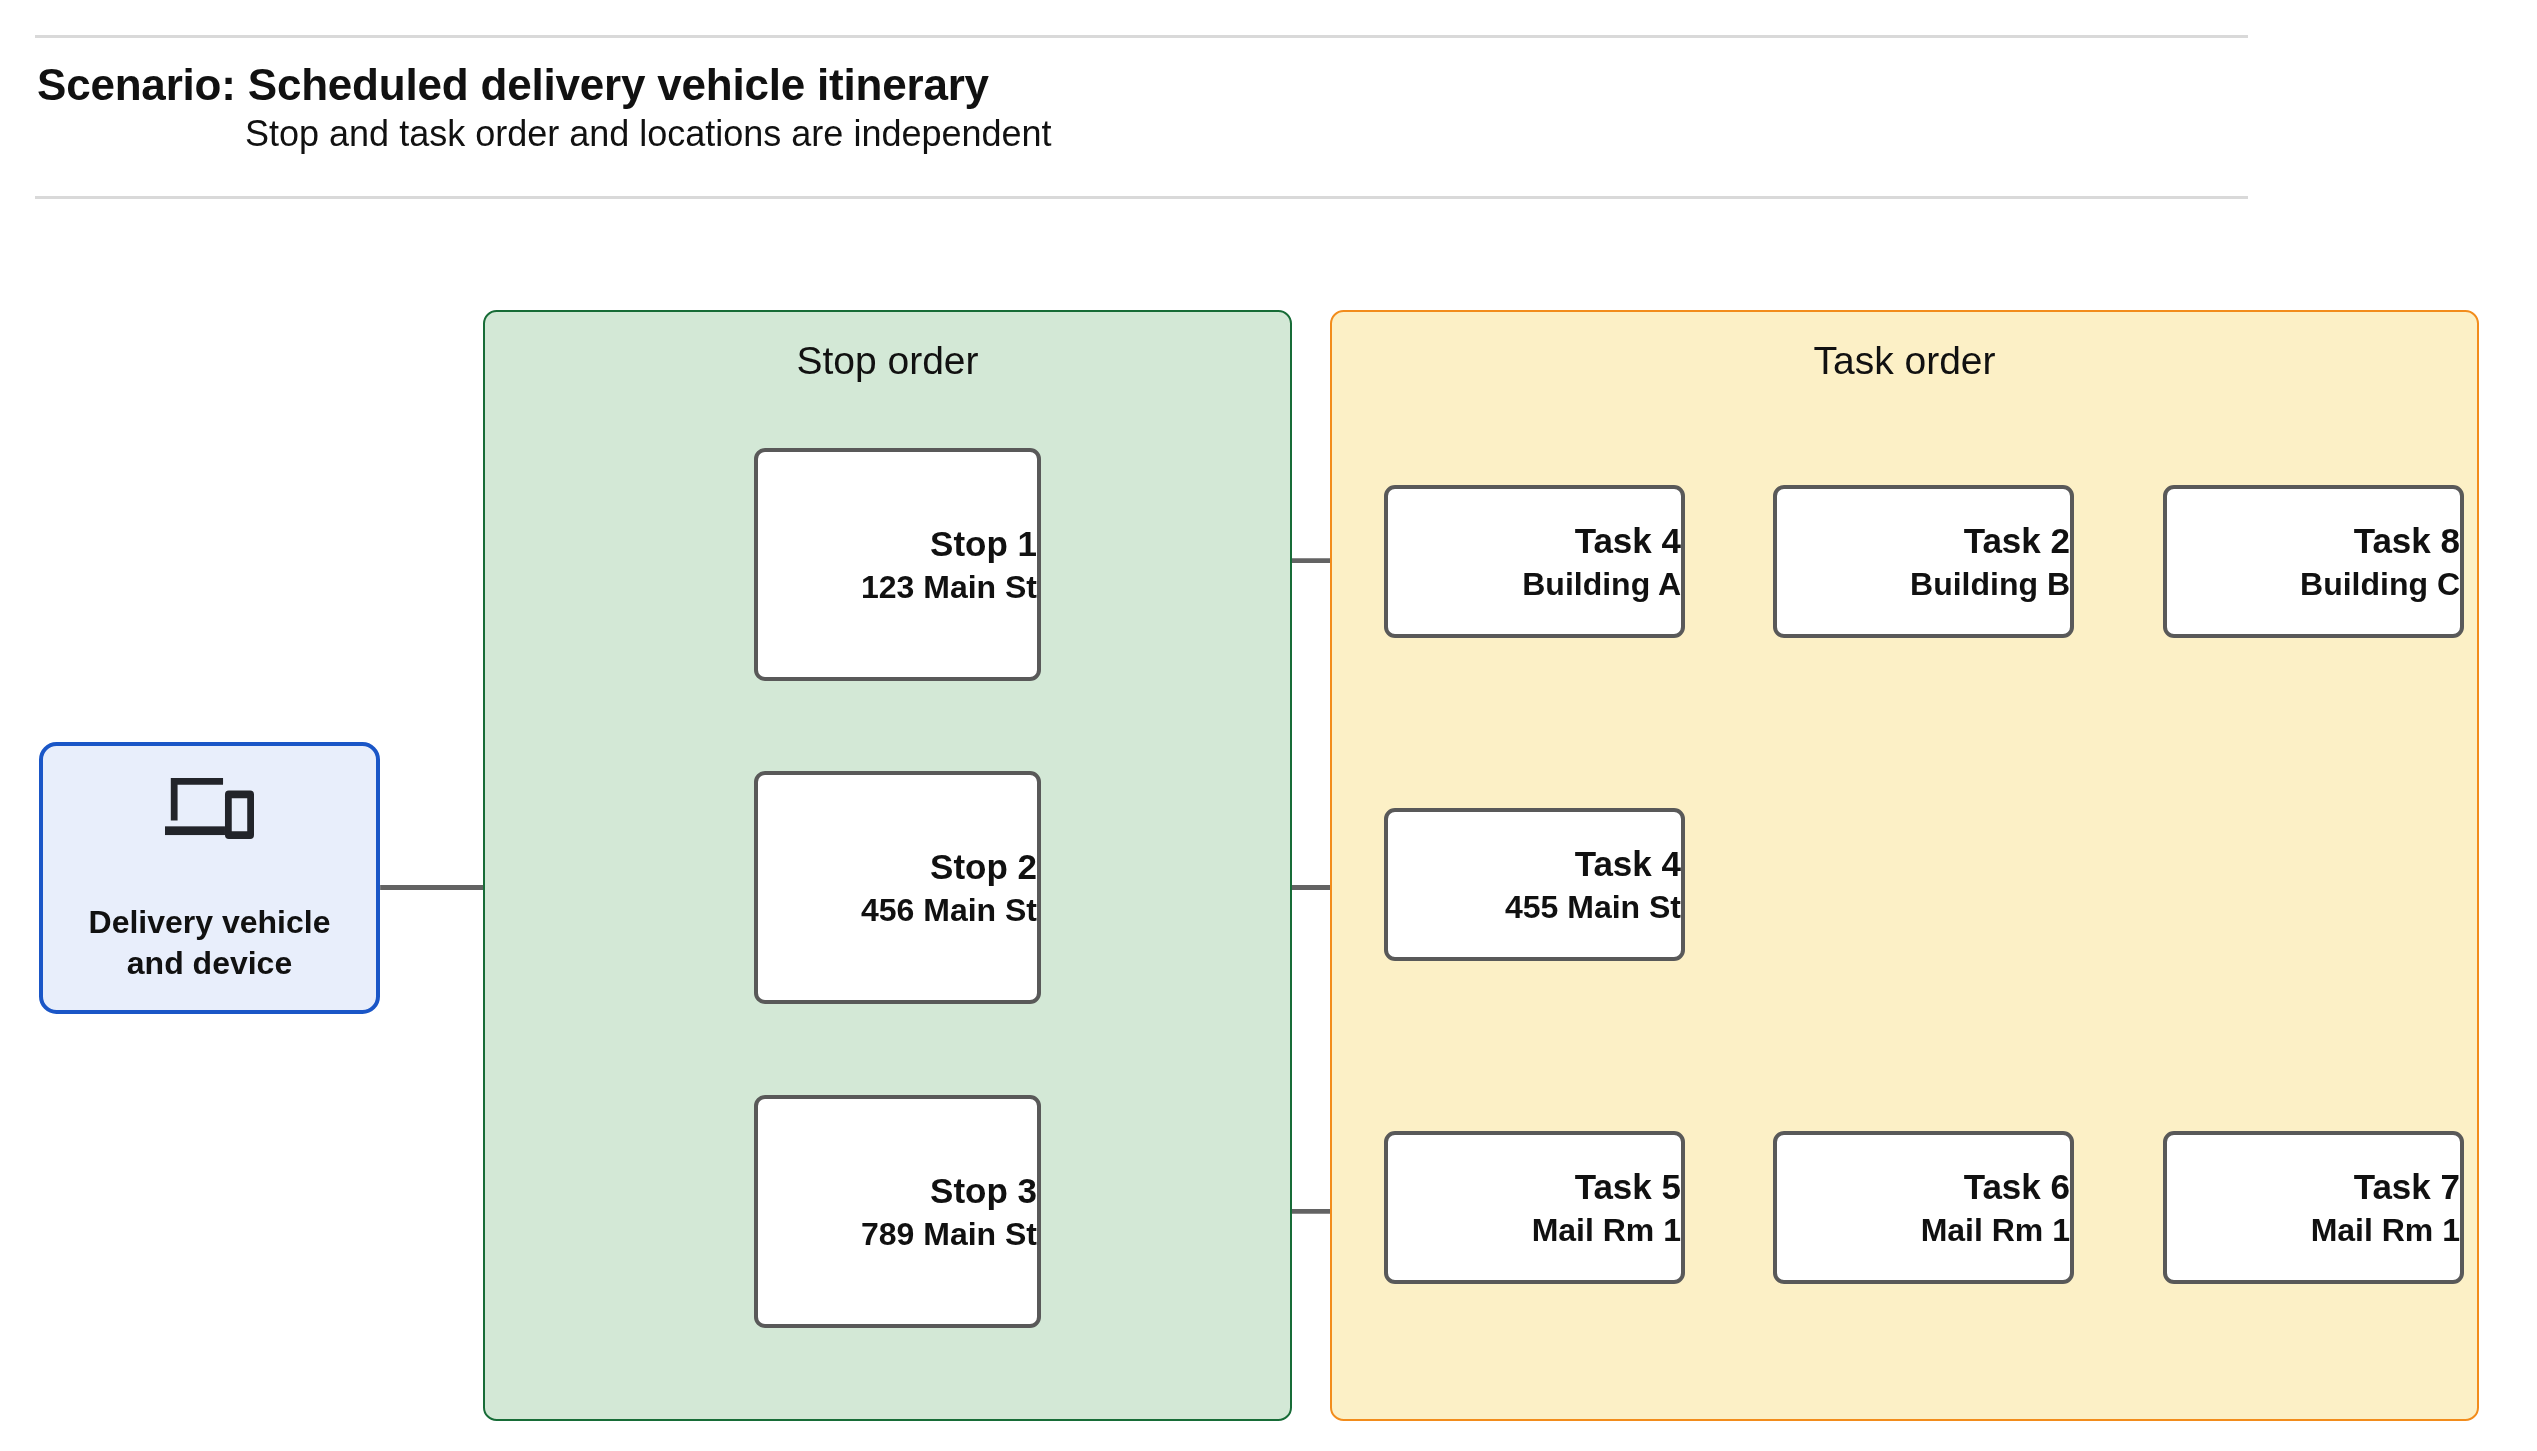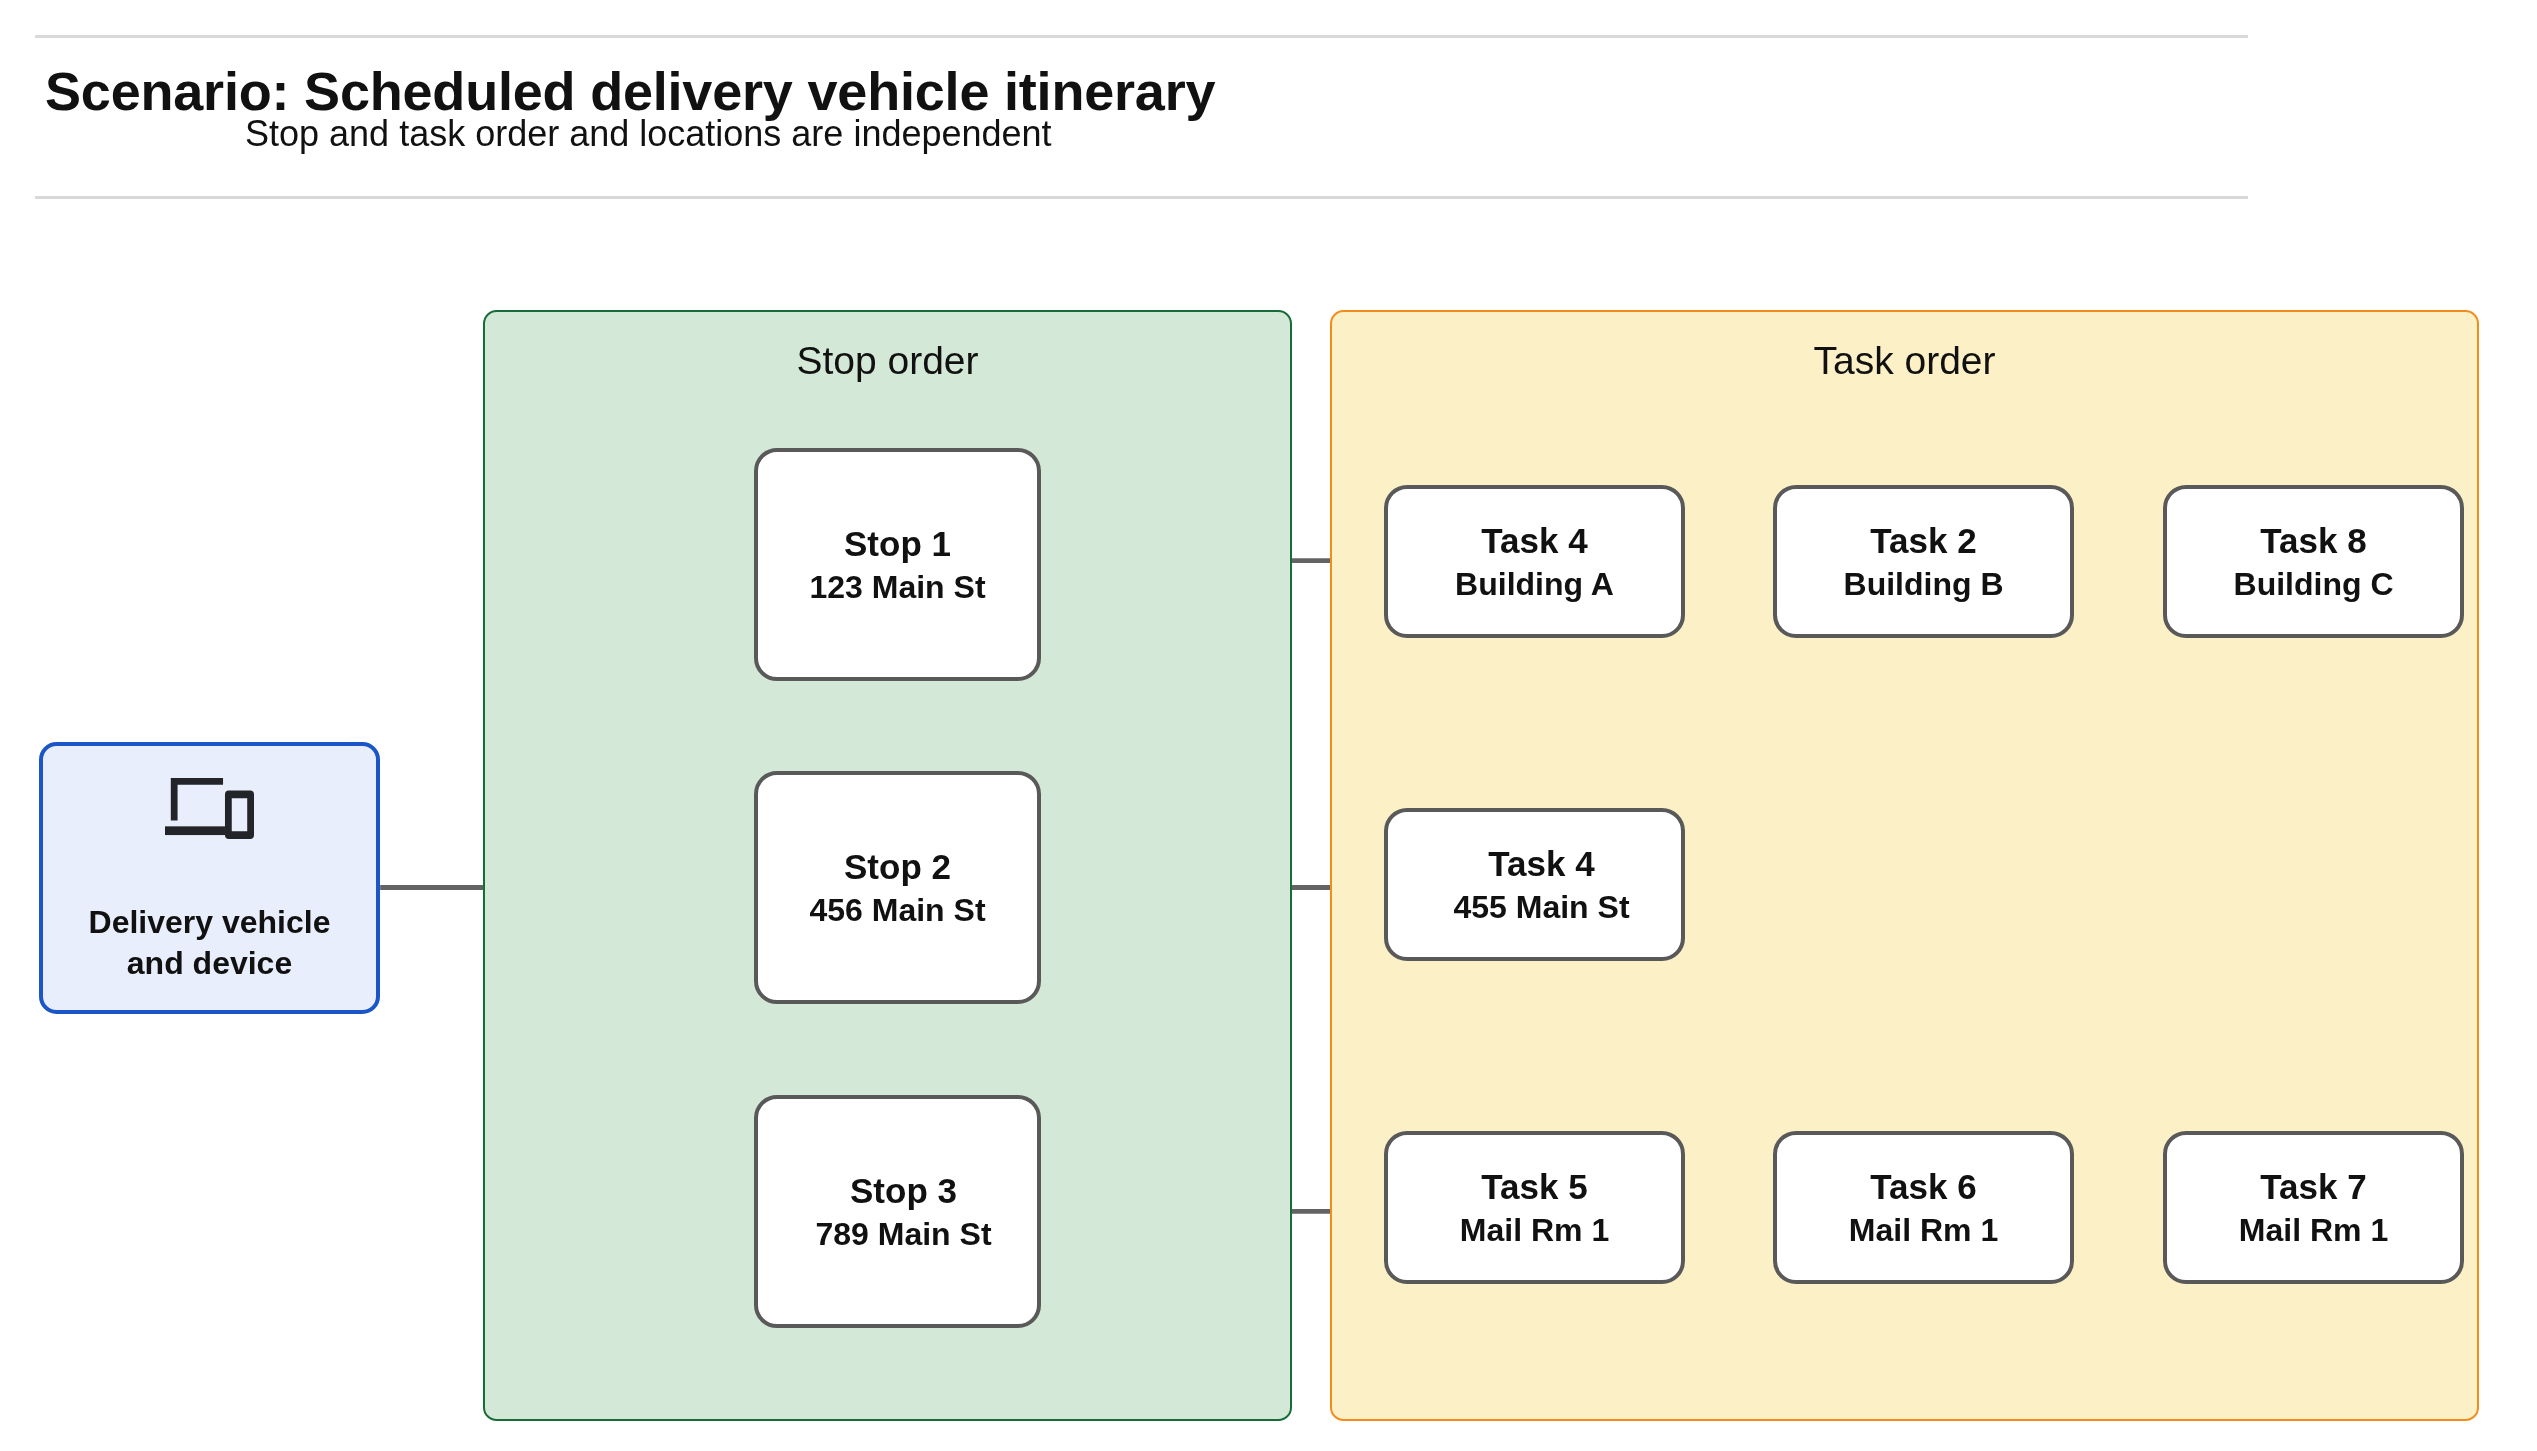--- a/index.html
+++ b/index.html
@@ -25,23 +25,23 @@
     left: 35px;
     width: 2213px;
     height: 2.9px;
     background: #d9d9d9;
   }
   #rule-top  { top: 35px; }
   #rule-bot  { top: 196px; }
 
   #page-title {
     position: absolute;
-    left: 45px;
+    left: 37px;
     top: 60px;
-    font-size: 54px;
+    font-size: 44px;
     font-weight: 700;
     color: #111111;
     letter-spacing: -0.2px;
     white-space: nowrap;
   }
   #page-subtitle {
     position: absolute;
     left: 245px;
     top: 113px;
     font-size: 36px;
@@ -90,24 +90,24 @@
     font-weight: 400;
     color: #111111;
   }
 
   
   .node {
     position: absolute;
     box-sizing: border-box;
     background: #ffffff;
     border: 4.8px solid #595959;
-    border-radius: 23px;
+    border-radius: 11px;
     display: flex;
     flex-direction: column;
-    align-items: center;
+    align-items: flex-end;
     justify-content: center;
   }
   .node-title {
     font-size: 35px;
     font-weight: 700;
     color: #111111;
     line-height: 1.18;
   }
   .node-sub {
     font-size: 32px;

